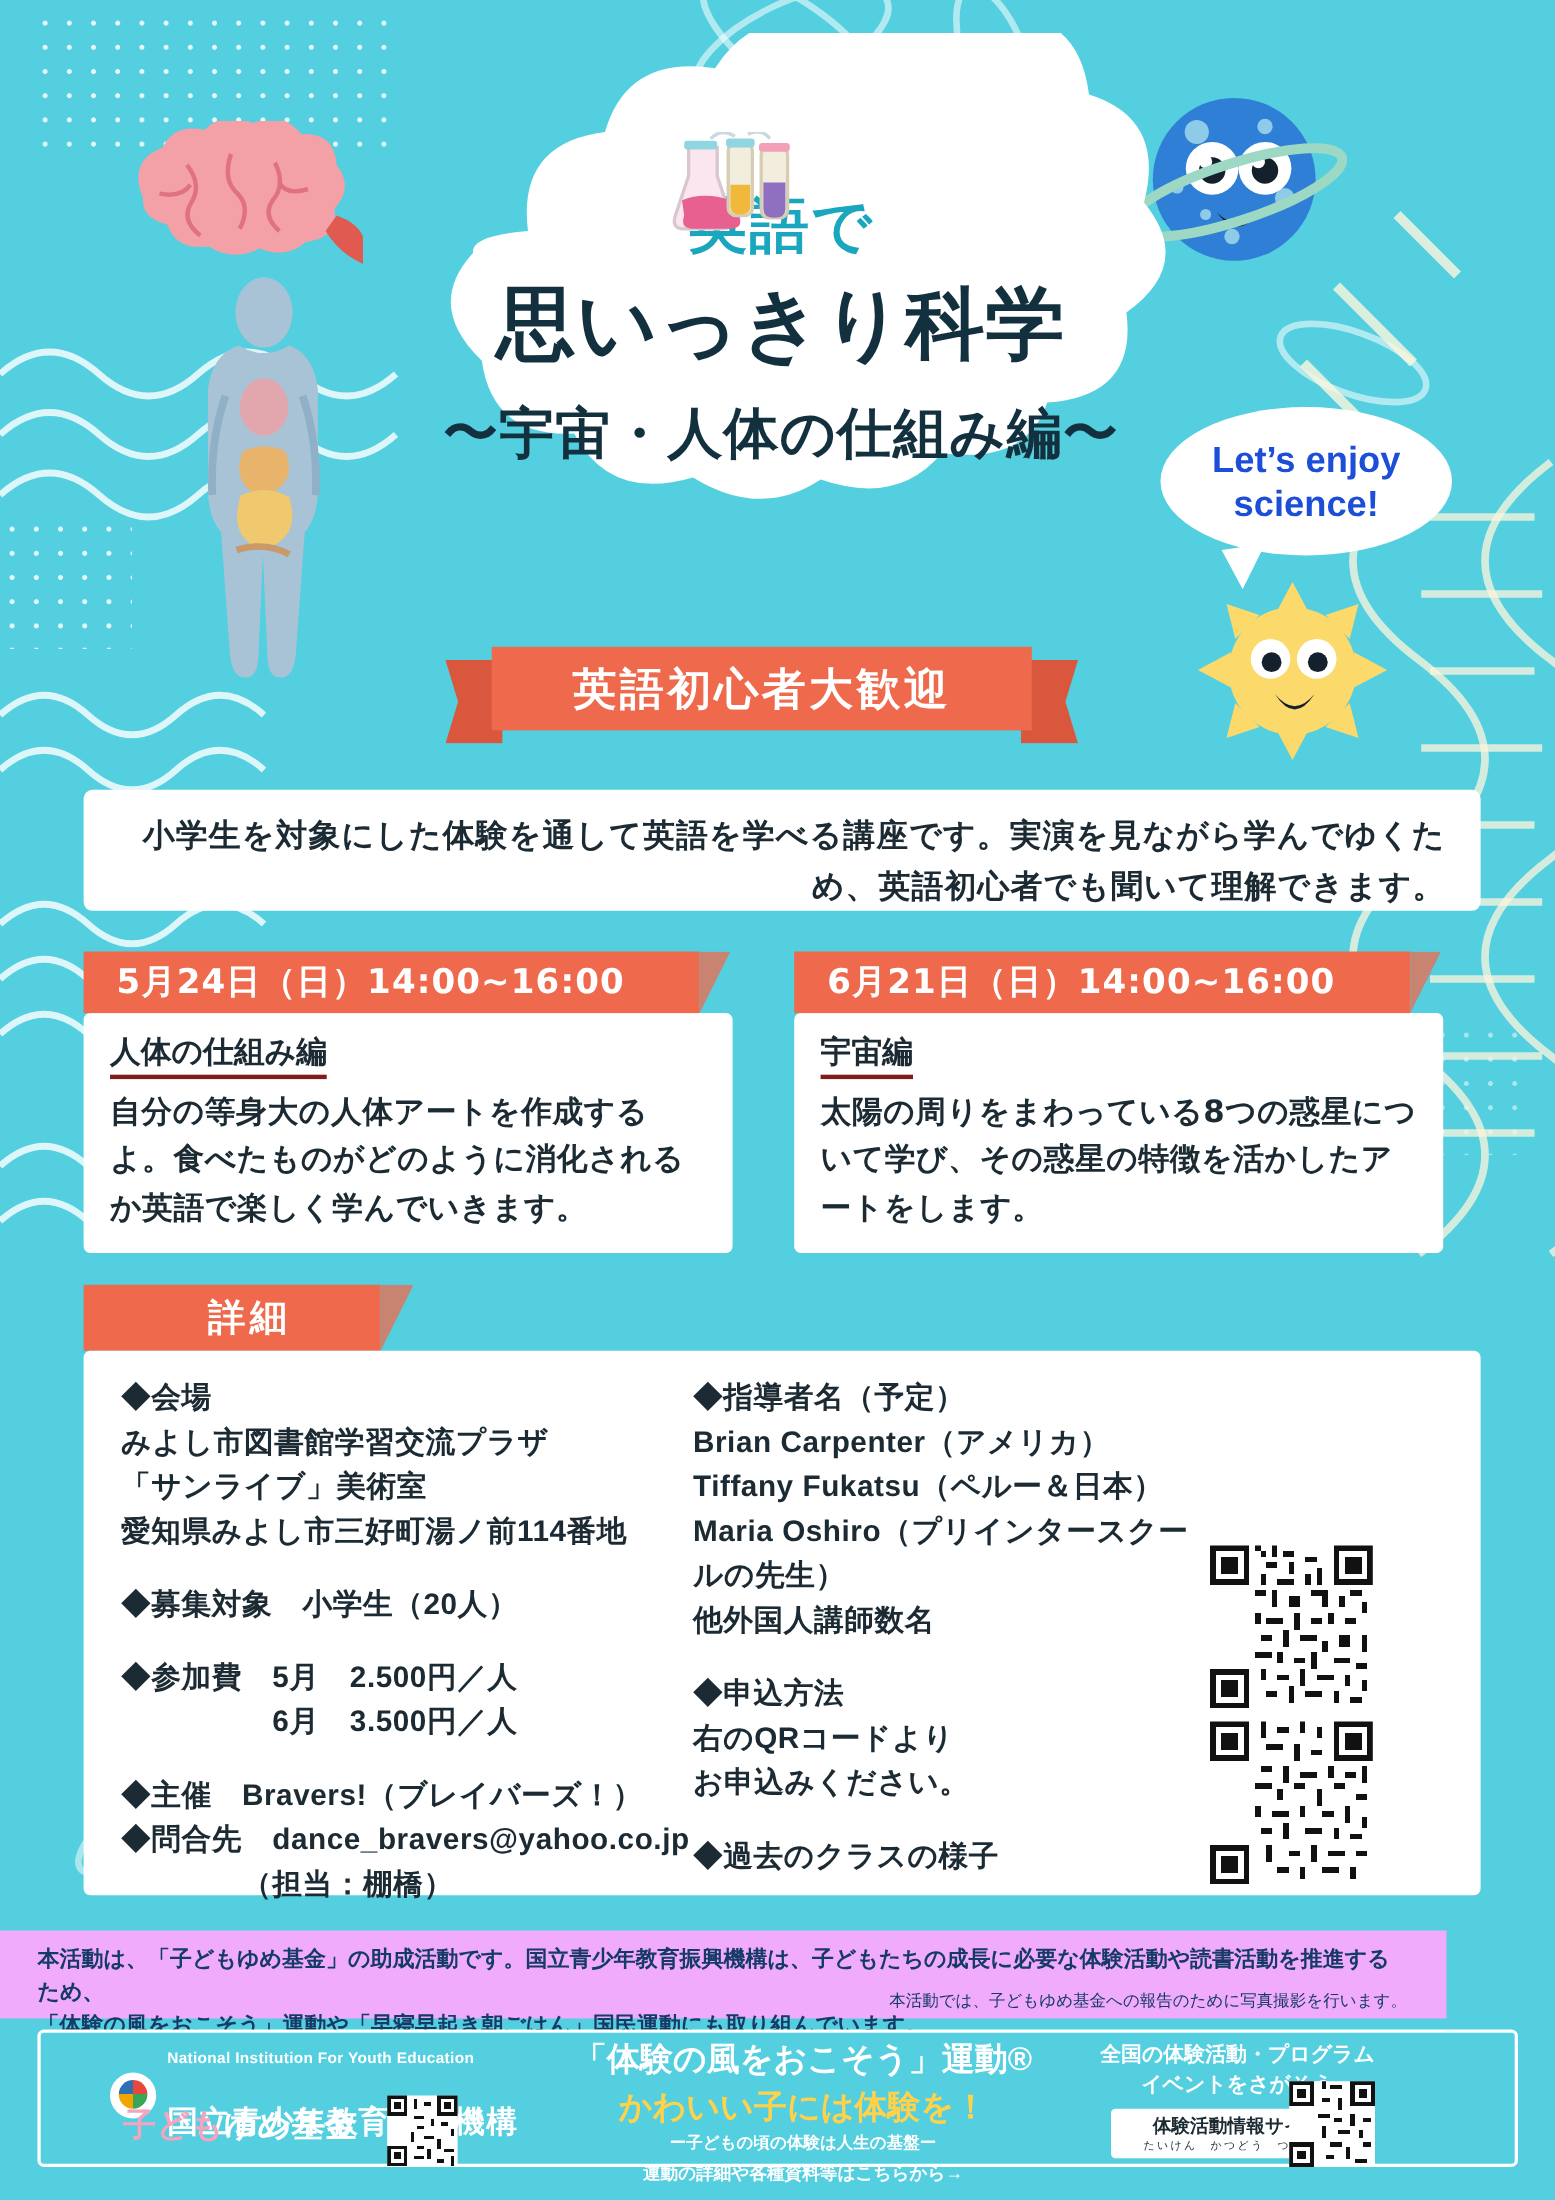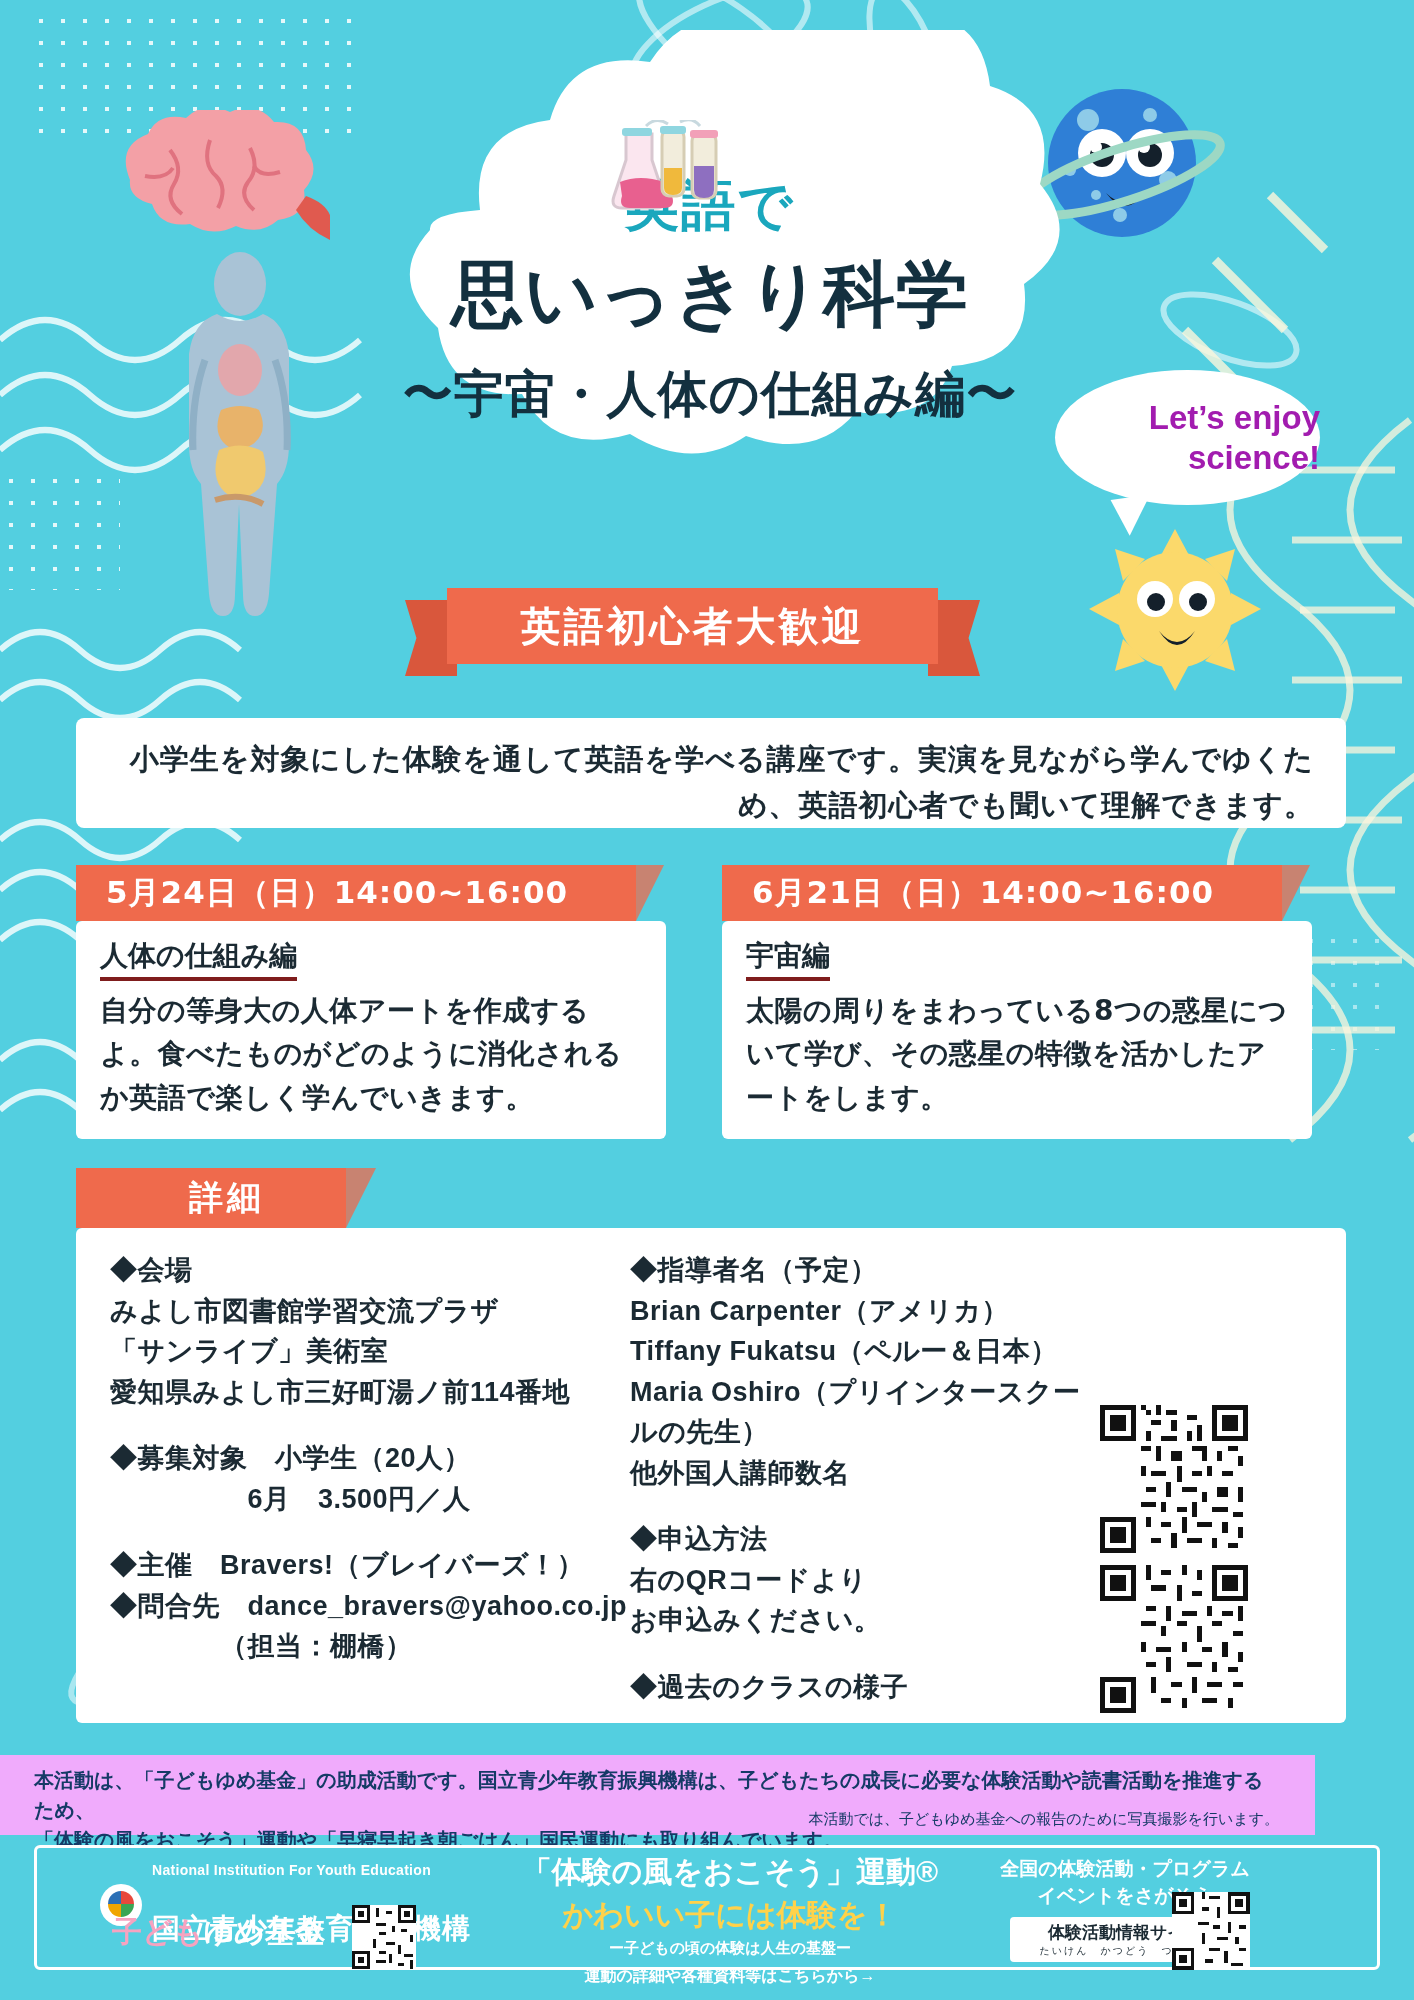--- a/index.html
+++ b/index.html
@@ -56,22 +56,22 @@
   .ribbon-main .tail-l, .ribbon-main .tail-r {
     position: absolute; top: 12px; width: 52px; height: 76px; background: #d9573c;
   }
   .ribbon-main .tail-l { left: 0; clip-path: polygon(0 0, 100% 0, 100% 100%, 0 100%, 22% 50%); }
   .ribbon-main .tail-r { right: 0; clip-path: polygon(0 0, 100% 0, 78% 50%, 100% 100%, 0 100%); }
 
   
   .bubble {
     position: absolute; left: 1055px; top: 370px; width: 265px; height: 135px;
     background: #fff; border-radius: 50%; z-index: 8;
-    display: flex; align-items: center; justify-content: center; text-align: right;
-    font-size: 33px; font-weight: 700; color: #a21caf; line-height: 1.2;
+    display: flex; align-items: center; justify-content: center; text-align: center;
+    font-size: 33px; font-weight: 700; color: #1d4ed8; line-height: 1.2;
     font-family: "Liberation Sans", sans-serif;
   }
   .bubble:after {
     content: ""; position: absolute; left: 58px; bottom: -30px;
     width: 0; height: 0; border-left: 14px solid transparent; border-right: 26px solid transparent;
     border-top: 38px solid #fff; transform: rotate(-8deg);
   }
 
   
   .intro {
@@ -373,20 +373,21 @@
 
 <div class="detail-ribbon">詳細</div>
 <div class="detail-box"></div>
 
 <div class="col-l">
   <div class="dl">◆会場</div>
   <div class="dl">みよし市図書館学習交流プラザ
 「サンライブ」美術室
 愛知県みよし市三好町湯ノ前114番地</div>
   <div class="dl gap">◆募集対象　小学生（20人）</div>
+  <div class="dl gap">◆参加費　5月　2.500円／人</div>
   <div class="dl">　　　　　6月　3.500円／人</div>
   <div class="dl gap">◆主催　Bravers!（ブレイバーズ！）</div>
   <div class="dl mono-mail">◆問合先　dance_bravers@yahoo.co.jp</div>
   <div class="dl">　　　　（担当：棚橋）</div>
 </div>
 
 <div class="col-r">
   <div class="dl">◆指導者名（予定）</div>
   <div class="dl">Brian Carpenter（アメリカ）</div>
   <div class="dl">Tiffany Fukatsu（ペルー＆日本）</div>

